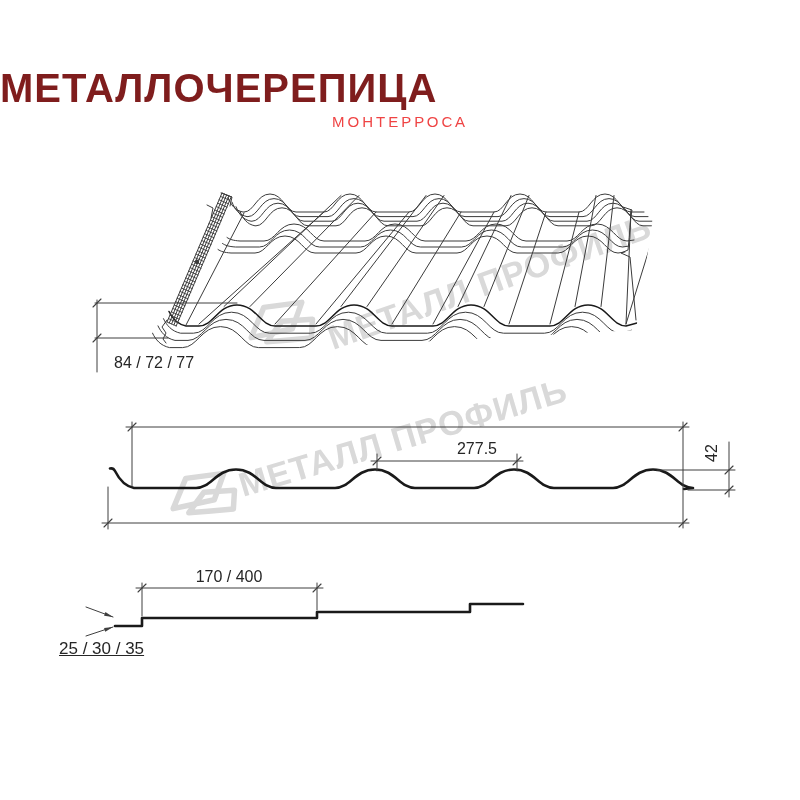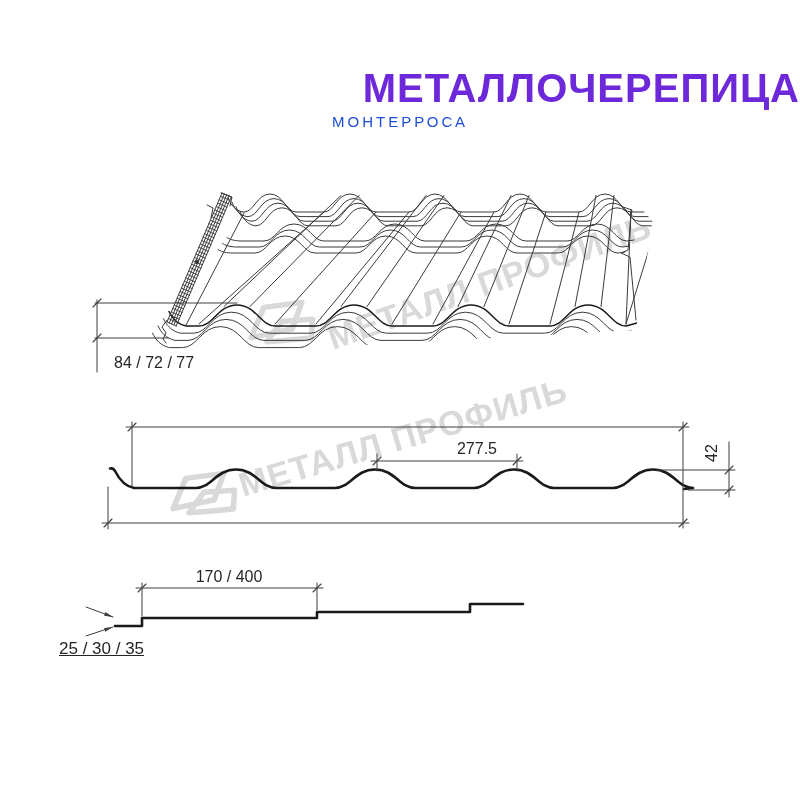--- a/index.html
+++ b/index.html
@@ -1,22 +1,22 @@
 <!DOCTYPE html>
 <html><head>
 <meta charset="utf-8">
 <style>
   html,body{margin:0;padding:0;background:#fff;}
   #page{position:relative;width:800px;height:800px;background:#fff;overflow:hidden;
         font-family:"Liberation Sans","DejaVu Sans",sans-serif;}
   .lbl{position:absolute;color:#262626;white-space:nowrap;}
-  #title{left:0;right:0;top:66px;text-align:right;font-size:40px;font-weight:bold;
-         letter-spacing:1px;color:#6d28d9;}
+  #title{left:0;right:0;top:66px;text-align:left;font-size:40px;font-weight:bold;
+         letter-spacing:1px;color:#7f1d1d;}
   #subtitle{left:0;right:0;top:113px;text-align:center;font-size:15px;font-weight:500;
-            letter-spacing:3px;color:#1d4ed8;}
+            letter-spacing:3px;color:#ef4444;}
   .dim{font-size:16px;}
   #dim-3d-height{left:114px;top:354px;}
   #dim-cover-width{left:300px;width:190px;top:406px;text-align:center;}
   #dim-wave-pitch{left:377px;width:120px;top:440px;text-align:right;}
   #dim-profile-height{left:694px;top:444px;width:36px;text-align:center;
       transform:rotate(-90deg);transform-origin:center center;}
   #dim-overall-width{left:305px;width:190px;top:503px;text-align:center;}
   #dim-module-length{left:134px;width:190px;top:568px;text-align:center;}
   #dim-step-height{left:59px;top:639px;font-size:17px;text-decoration:underline;}
   svg{position:absolute;left:0;top:0;}

